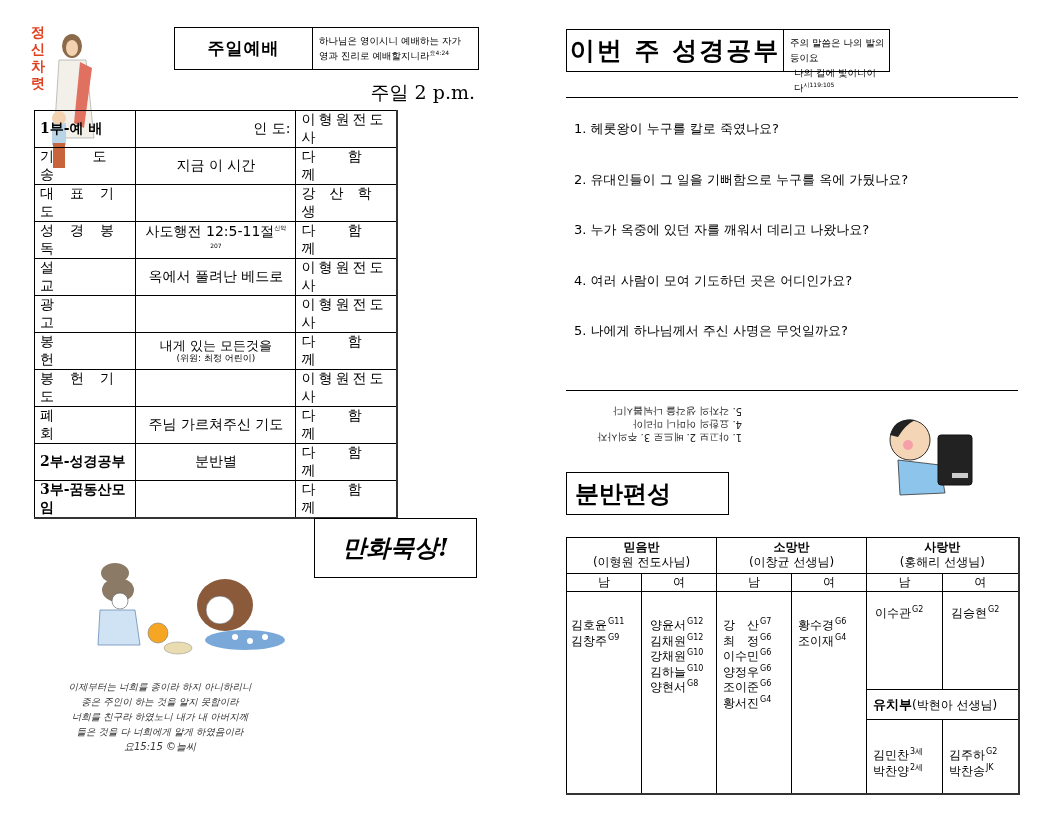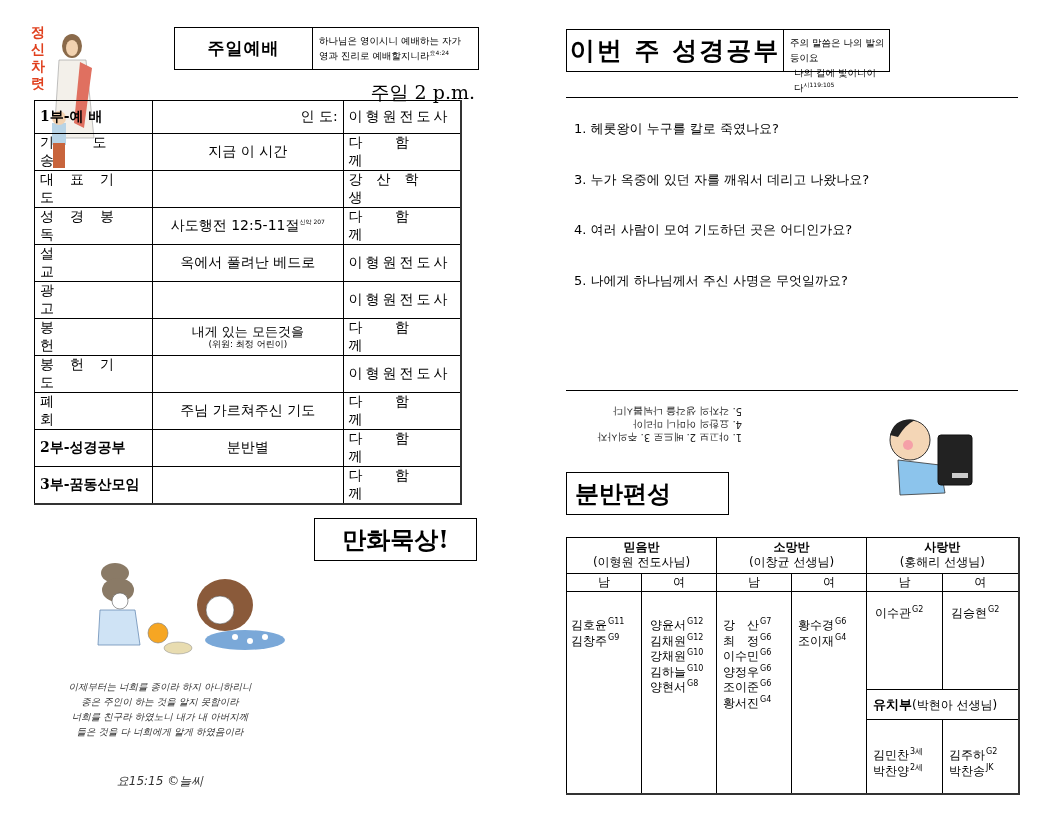--- a/index.html
+++ b/index.html
@@ -29,47 +29,47 @@
     flex: 1; font-size: 9.5px; line-height: 15px; padding: 5px 4px 0 6px;
   }
   .sup { font-size: 6px; vertical-align: super; line-height: 0; }
 
   .time-label {
     left: 360px; top: 80px; width: 115px; text-align: right;
     font-family: "DejaVu Serif", serif; font-size: 19px;
   }
 
   .order-table {
-    left: 34px; top: 100px; width: 428px;
+    left: 34px; top: 110px; width: 364px;
     border-collapse: collapse; border: 1px solid #000;
     border-right: 2px solid #333; border-bottom: 2px solid #333; padding-left: 11px;
   }
   .order-table td {
     border: 1px solid #000; height: 32.7px; font-size: 14px; padding: 0 5px;
   }
   .order-table td.c1 { width: 123px; }
   .order-table td.c2 { width: 200px; text-align: center; }
   .order-table td.c3 { width: 123px; }
   .bold-cell { font-family: "DejaVu Serif", serif; font-weight: bold; font-size: 15px; }
   .right-text { text-align: right !important; }
   .two-line .l1 { display: block; font-size: 13px; line-height: 15px; }
   .two-line .l2 { display: block; font-size: 9px; line-height: 11px; }
 
   .cartoon-box {
-    left: 314px; top: 518px; width: 163px; height: 43px;
+    left: 314px; top: 518px; width: 163px; height: 60px;
     border: 1px solid #000; font-family: "DejaVu Serif", serif;
     font-size: 24px; font-weight: bold;
-    display: flex; align-items: center; justify-content: center;
+    display: flex; align-items: center; justify-content: center; font-style: italic;
   }
   .cartoon-illust { left: 70px; top: 555px; width: 230px; height: 110px; }
   .cartoon-caption {
     left: 60px; top: 679px; width: 200px; text-align: center;
     font-size: 9.5px; line-height: 15px; color: #333; font-style: italic;
   }
-  .cartoon-caption .ref { font-size: 12px; margin-top: 35px; }
+  .cartoon-caption .ref { font-size: 10px; }
 
   
   .title-box2 {
     left: 566px; top: 29px; width: 324px; height: 43px;
     border: 1px solid #000; display: flex;
   }
   .title-box2 .main {
     width: 217px; border-right: 1px solid #000;
     font-family: "DejaVu Serif", serif; font-size: 25px; font-weight: bold;
     display: flex; align-items: center; justify-content: center; letter-spacing: 2px;
@@ -237,20 +237,21 @@
   <div class="verse">
     <div>주의 말씀은 나의 발의 등이요</div>
     <div style="padding-left:4px;"><span>나의 길에 빛이니이다</span><span class="sup">시119:105</span></div>
   </div>
 </div>
 
 <div class="abs hr" style="top:97px;"></div>
 
 <ul class="abs questions">
   <li>1. 헤롯왕이 누구를 칼로 죽였나요?</li>
+  <li>2. 유대인들이 그 일을 기뻐함으로 누구를 옥에 가뒀나요?</li>
   <li>3. 누가 옥중에 있던 자를 깨워서 데리고 나왔나요?</li>
   <li>4. 여러 사람이 모여 기도하던 곳은 어디인가요?</li>
   <li>5. 나에게 하나님께서 주신 사명은 무엇일까요?</li>
 </ul>
 
 <div class="abs hr" style="top:390px;"></div>
 
 <div class="abs answers">
   <div>1. 야고보 2. 베드로 3. 주의사자</div>
   <div>4. 요한의 어머니 마리아</div>

